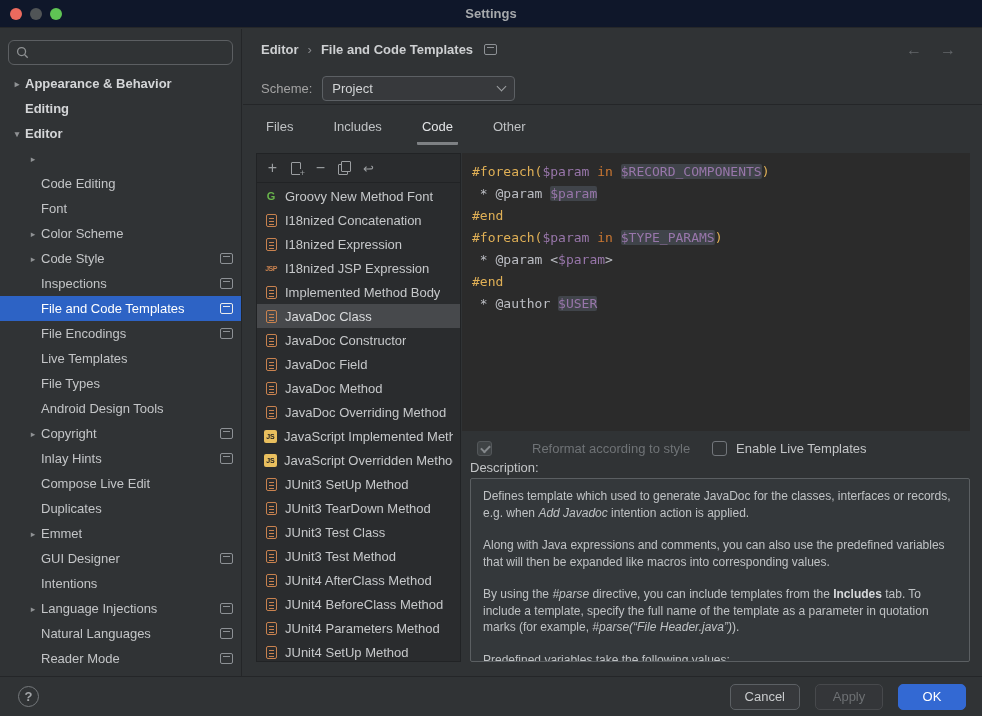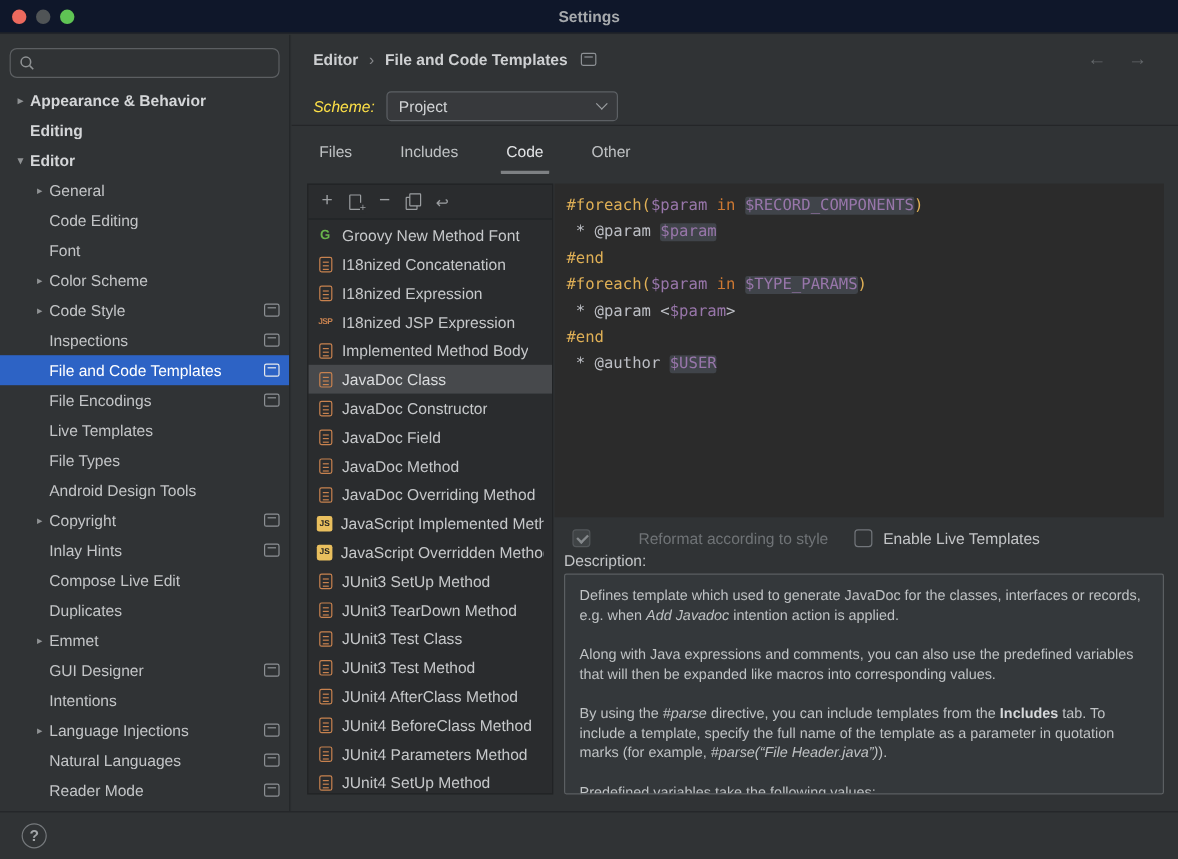--- a/index.html
+++ b/index.html
@@ -37,21 +37,21 @@
   .selected .screen-icon::after { background:#e9ebed; }
 
   
   .main { position:absolute; left:243px; top:29px; right:0; bottom:40px; background:#303335; }
   .crumbs { position:absolute; left:18px; top:13px; display:flex; align-items:center; gap:9px; font-weight:bold; color:#ced0d2; }
   .crumb-sep { color:#87898c; font-weight:normal; }
   .crumbs .screen-icon { margin-left:2px; }
   .nav-arrows { position:absolute; right:26px; top:12px; display:flex; gap:18px; color:#63676a; font-size:16px; }
 
   .scheme-row { position:absolute; left:18px; top:47px; display:flex; align-items:center; }
-  .scheme-label { color:#fde047;font-style:italic; }
+  .scheme-label { color:#a3a3a3; }
   .dropdown { margin-left:10px; width:193px; height:25px; background:#37393c; border:1px solid #5c6064; border-radius:4px; display:flex; align-items:center; padding:0 9px; color:#d2d4d6; cursor:default; }
   .dropdown-value { flex:1; }
   .cssdown { width:7px; height:7px; border-right:1.5px solid #9da0a3; border-bottom:1.5px solid #9da0a3; transform:rotate(45deg); margin-top:-4px; }
 
   .hdiv { position:absolute; left:0; right:0; top:75px; height:1px; background:#242628; }
 
   .tabs { position:absolute; left:18px; top:88px; display:flex; gap:30px; }
   .tab { padding:2px 5px 8px; color:#bfc2c4; border-bottom:3px solid transparent; border-radius:1px; cursor:default; }
   .tab.active { color:#e2e4e6; border-bottom-color:#7e8184; }
 
@@ -143,21 +143,20 @@
         <div class="tree-row lvl0">
           <span class="chev"></span>
           <span class="tree-label">Editing</span>
         </div>
         <div class="tree-row lvl0">
           <span class="chev">▾</span>
           <span class="tree-label">Editor</span>
         </div>
         <div class="tree-row lvl1">
           <span class="chev">▸</span>
-          <span class="tree-label">General</span>
         </div>
         <div class="tree-row lvl1">
           <span class="chev"></span>
           <span class="tree-label">Code Editing</span>
         </div>
         <div class="tree-row lvl1">
           <span class="chev"></span>
           <span class="tree-label">Font</span>
         </div>
         <div class="tree-row lvl1">
@@ -389,15 +388,20 @@
     <div class="desc-box" id="desc-content">
         <p class="desc-p"><span>Defines template which used to generate JavaDoc for the classes, interfaces or records, e.g. when </span><span class="s-i">Add Javadoc</span><span> intention action is applied.</span></p>
         <p class="desc-p"><span>Along with Java expressions and comments, you can also use the predefined variables that will then be expanded like macros into corresponding values.</span></p>
         <p class="desc-p"><span>By using the </span><span class="s-i">#parse</span><span> directive, you can include templates from the </span><span class="s-b">Includes</span><span> tab. To include a template, specify the full name of the template as a parameter in quotation marks (for example, </span><span class="s-i">#parse(“File Header.java”)</span><span>).</span></p>
         <p class="desc-p"><span>Predefined variables take the following values:</span></p>
       </div>
   </div>
 
   <div class="footer">
     <div class="help-btn">?</div>
+    <div class="footer-buttons">
+      <div class="btn btn-secondary">Cancel</div>
+      <div class="btn btn-disabled">Apply</div>
+      <div class="btn btn-primary">OK</div>
+    </div>
   </div>
 
 </div>
 
 </body></html>

